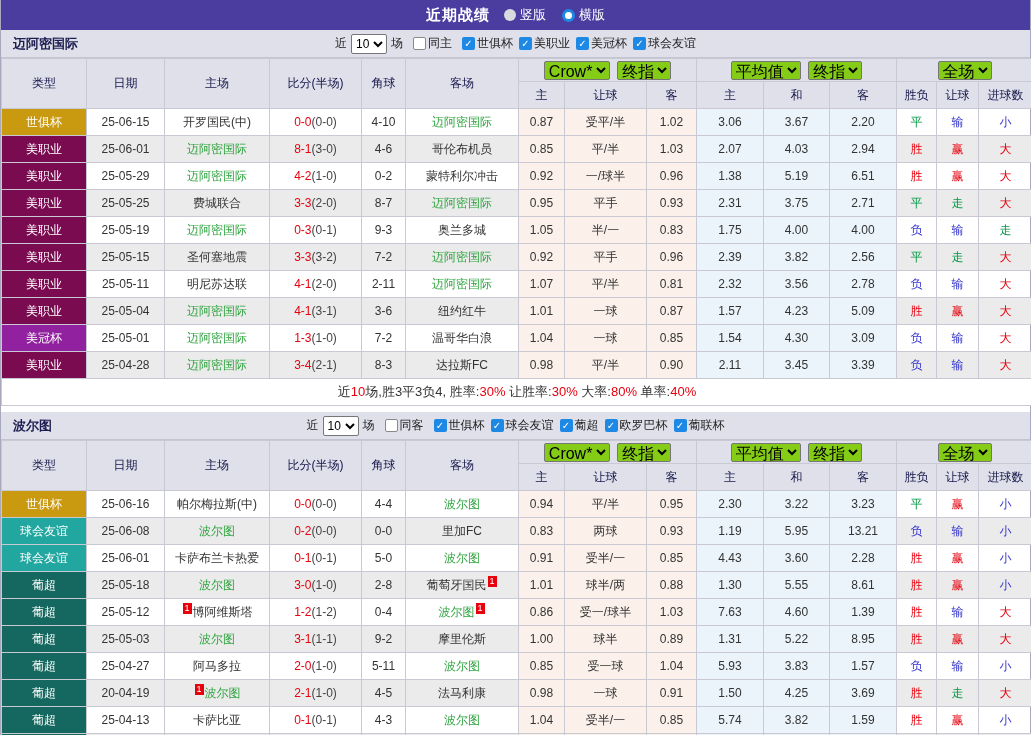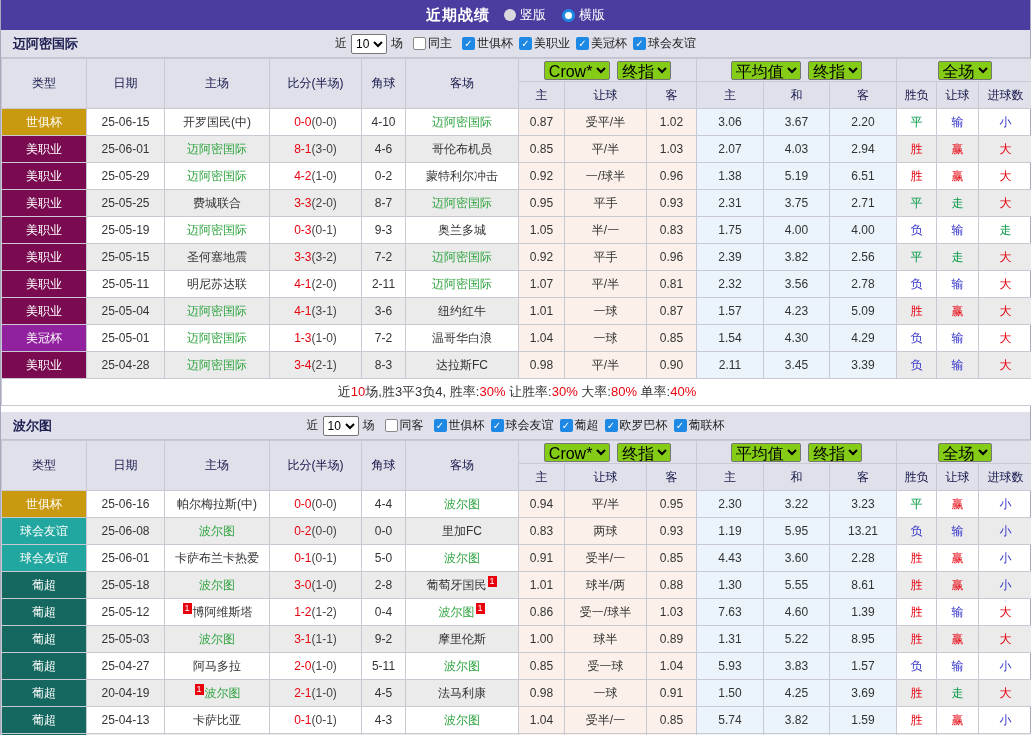--- a/index.html
+++ b/index.html
@@ -281,21 +281,21 @@
             <td>25-05-01</td>
             <td><span class="tname hl">迈阿密国际</span></td>
             <td><span class="score-main">1-3</span><span class="score-half">(1-0)</span></td>
             <td>7-2</td>
             <td><span class="tname">温哥华白浪</span></td>
             <td class="c-odds">1.04</td>
             <td class="c-odds">一球</td>
             <td class="c-odds">0.85</td>
             <td class="c-avg">1.54</td>
             <td class="c-avg">4.30</td>
-            <td class="c-avg">4.29</td>
+            <td class="c-avg">3.09</td>
             <td class="r-blue">负</td>
             <td class="r-blue">输</td>
             <td class="r-red">大</td>
           </tr>
           <tr class="alt">
             <td class="type-cell" style="background: rgb(122, 11, 80);">美职业</td>
             <td>25-04-28</td>
             <td><span class="tname hl">迈阿密国际</span></td>
             <td><span class="score-main">3-4</span><span class="score-half">(2-1)</span></td>
             <td>8-3</td>

